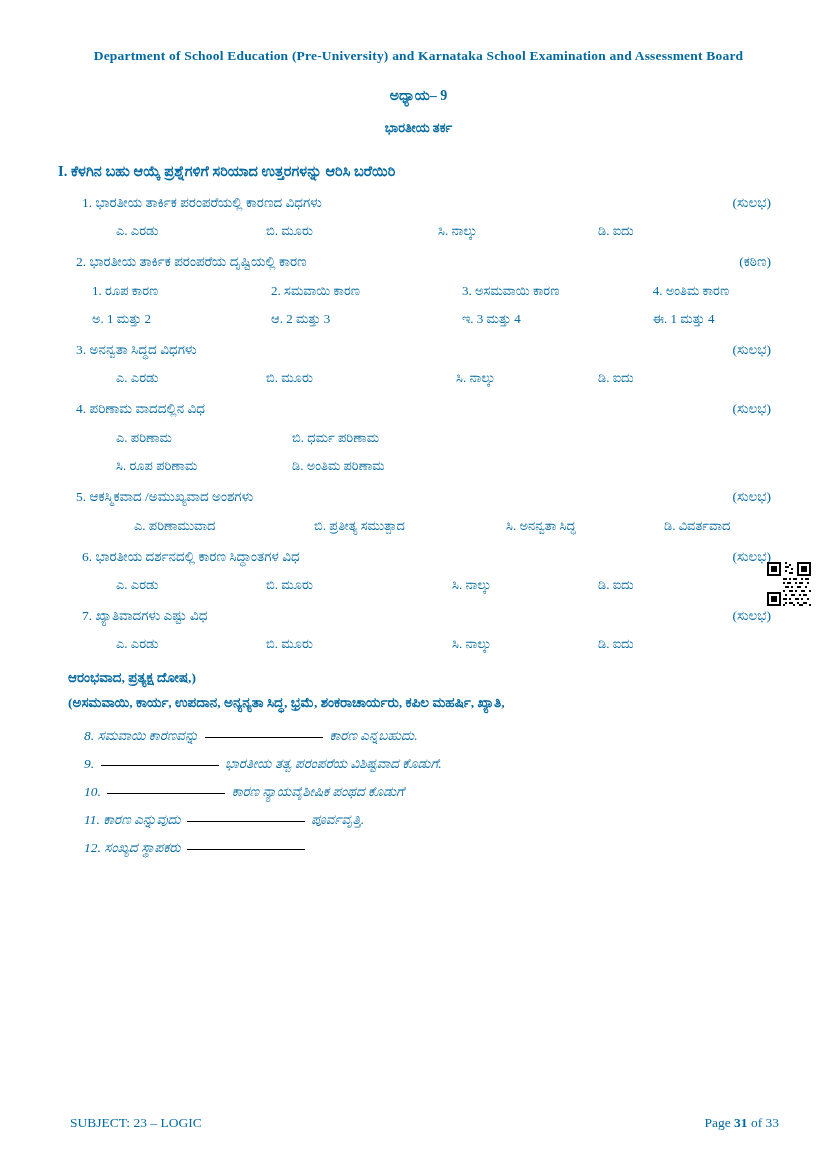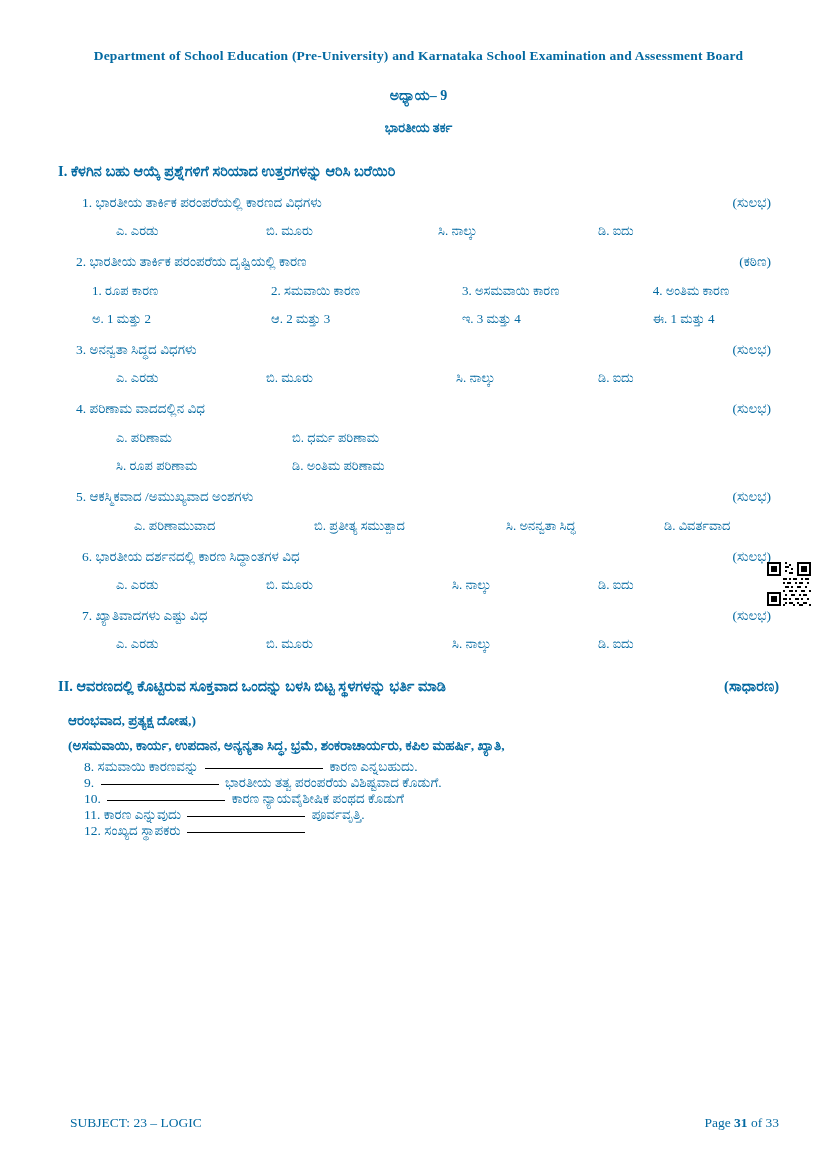--- a/index.html
+++ b/index.html
@@ -117,24 +117,25 @@
     align-items: baseline;
   }
   .wordbank {
     margin-top: 14px;
     font-size: 13.5px;
     font-weight: bold;
     line-height: 1.85;
     padding-left: 10px;
   }
   .fill {
-    margin-top: 0;
+    margin-top: 12px;
     font-size: 13.5px;
     padding-left: 42px;
     text-indent: -16px;
+    font-style: italic;
   }
   .blank {
     display: inline-block;
     border-bottom: 1px solid #000;
     width: 110px;
     vertical-align: 2px;
     margin: 0 3px;
   }
   .blank.long { width: 118px; }
   .footer {
@@ -283,26 +284,20 @@
       <div class="q-diff">(ಸುಲಭ)</div>
     </div>
     <div class="opts">
       <span class="opt-a">ಎ. ಎರಡು</span>
       <span class="opt-b" style="width:186px">ಬಿ. ಮೂರು</span>
       <span class="opt-c" style="width:146px">ಸಿ. ನಾಲ್ಕು</span>
       <span class="opt-d">ಡಿ. ಐದು</span>
     </div>
   </div>
 
-  <div class="section2-head">
-    <div>
-      <span class="section-num">II</span><span>. ಆವರಣದಲ್ಲಿ ಕೊಟ್ಟಿರುವ ಸೂಕ್ತವಾದ ಒಂದನ್ನು ಬಳಸಿ ಬಿಟ್ಟ ಸ್ಥಳಗಳನ್ನು ಭರ್ತಿ ಮಾಡಿ</span>
-    </div>
-    <div>(ಸಾಧಾರಣ)</div>
-  </div>
 
   <div class="wordbank">
     <div>ಆರಂಭವಾದ, ಪ್ರತ್ಯಕ್ಷ ದೋಷ,)</div>
     <div>(ಅಸಮವಾಯಿ, ಕಾರ್ಯ, ಉಪದಾನ, ಅನ್ಯನ್ಯತಾ ಸಿದ್ಧ, ಭ್ರಮೆ, ಶಂಕರಾಚಾರ್ಯರು, ಕಪಿಲ ಮಹರ್ಷಿ, ಖ್ಯಾತಿ,</div>
   </div>
 
   <div class="fill">
     <span>8.</span>
     <span>ಸಮವಾಯಿ ಕಾರಣವನ್ನು</span>
     <span class="blank long"></span>

